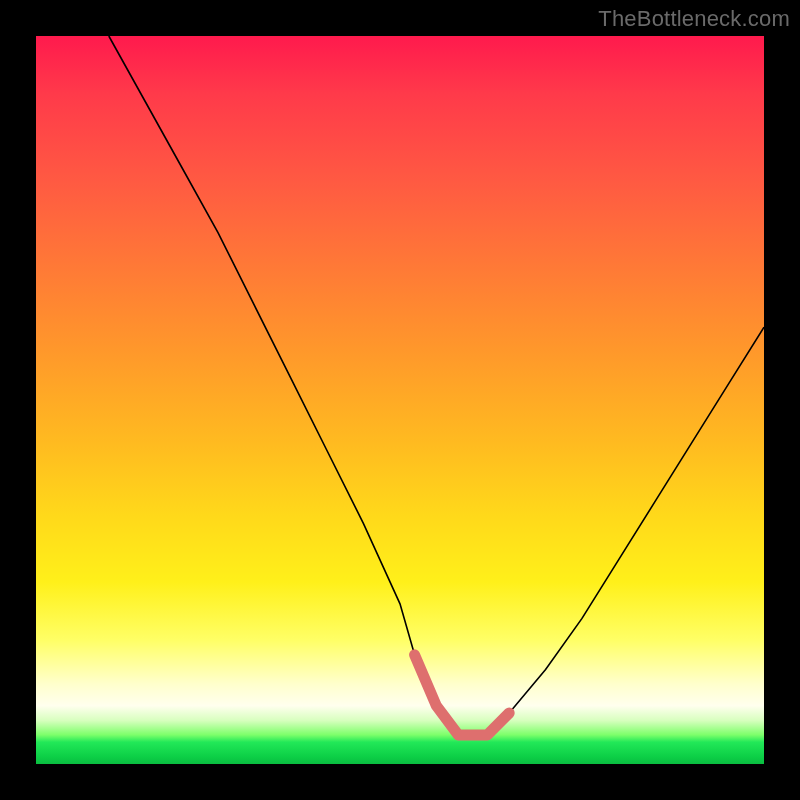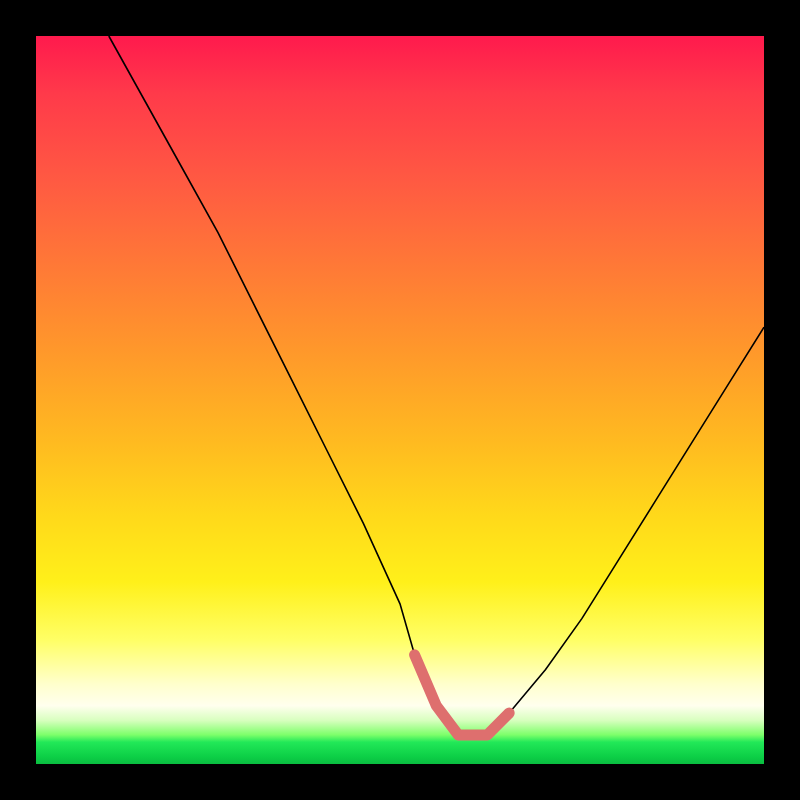--- a/index.html
+++ b/index.html
@@ -62,20 +62,21 @@
     top: 0;
     width: 728px;
     height: 728px;
     overflow: visible;
   }
 </style>
 </head>
 <body>
 
 <div class="frame">
+  <div class="watermark">TheBottleneck.com</div>
 
   <div class="plot">
     <svg viewBox="0 0 728 728">
 
       <path fill="none" stroke="#000" stroke-width="1.6" d="M72.8 0.0 L109.2 65.5 L145.6 131.0 L182.0 196.6 L218.4 269.4 L254.8 342.2 L291.2 415.0 L327.6 487.8 L364.0 567.8 L378.6 618.8 L400.4 669.8 L422.2 698.9 L451.4 698.9 L473.2 677.0 L509.6 633.4 L546.0 582.4 L582.4 524.2 L618.8 465.9 L655.2 407.7 L691.6 349.4 L728.0 291.2" id="curve-path"></path>
 
       <path fill="none" stroke="#de6f6e" stroke-width="11" stroke-linecap="round" stroke-linejoin="round" d="M378.6 618.8 L400.4 669.8 L422.2 698.9 L451.4 698.9 L473.2 677.0" id="highlight-path"></path>
     </svg>
   </div>
 </div>

